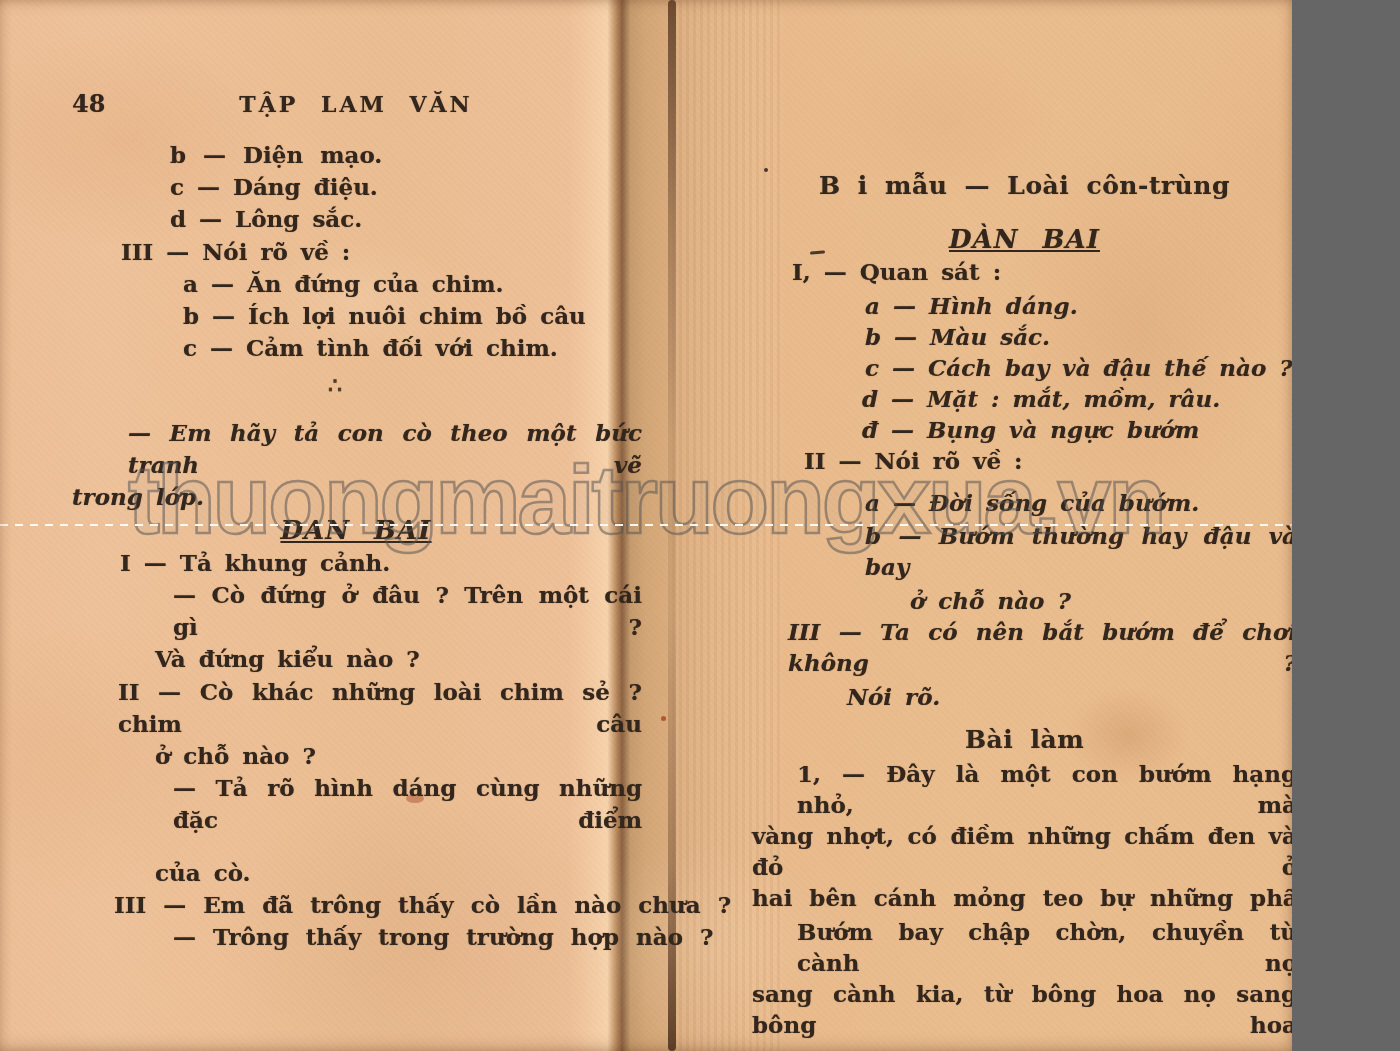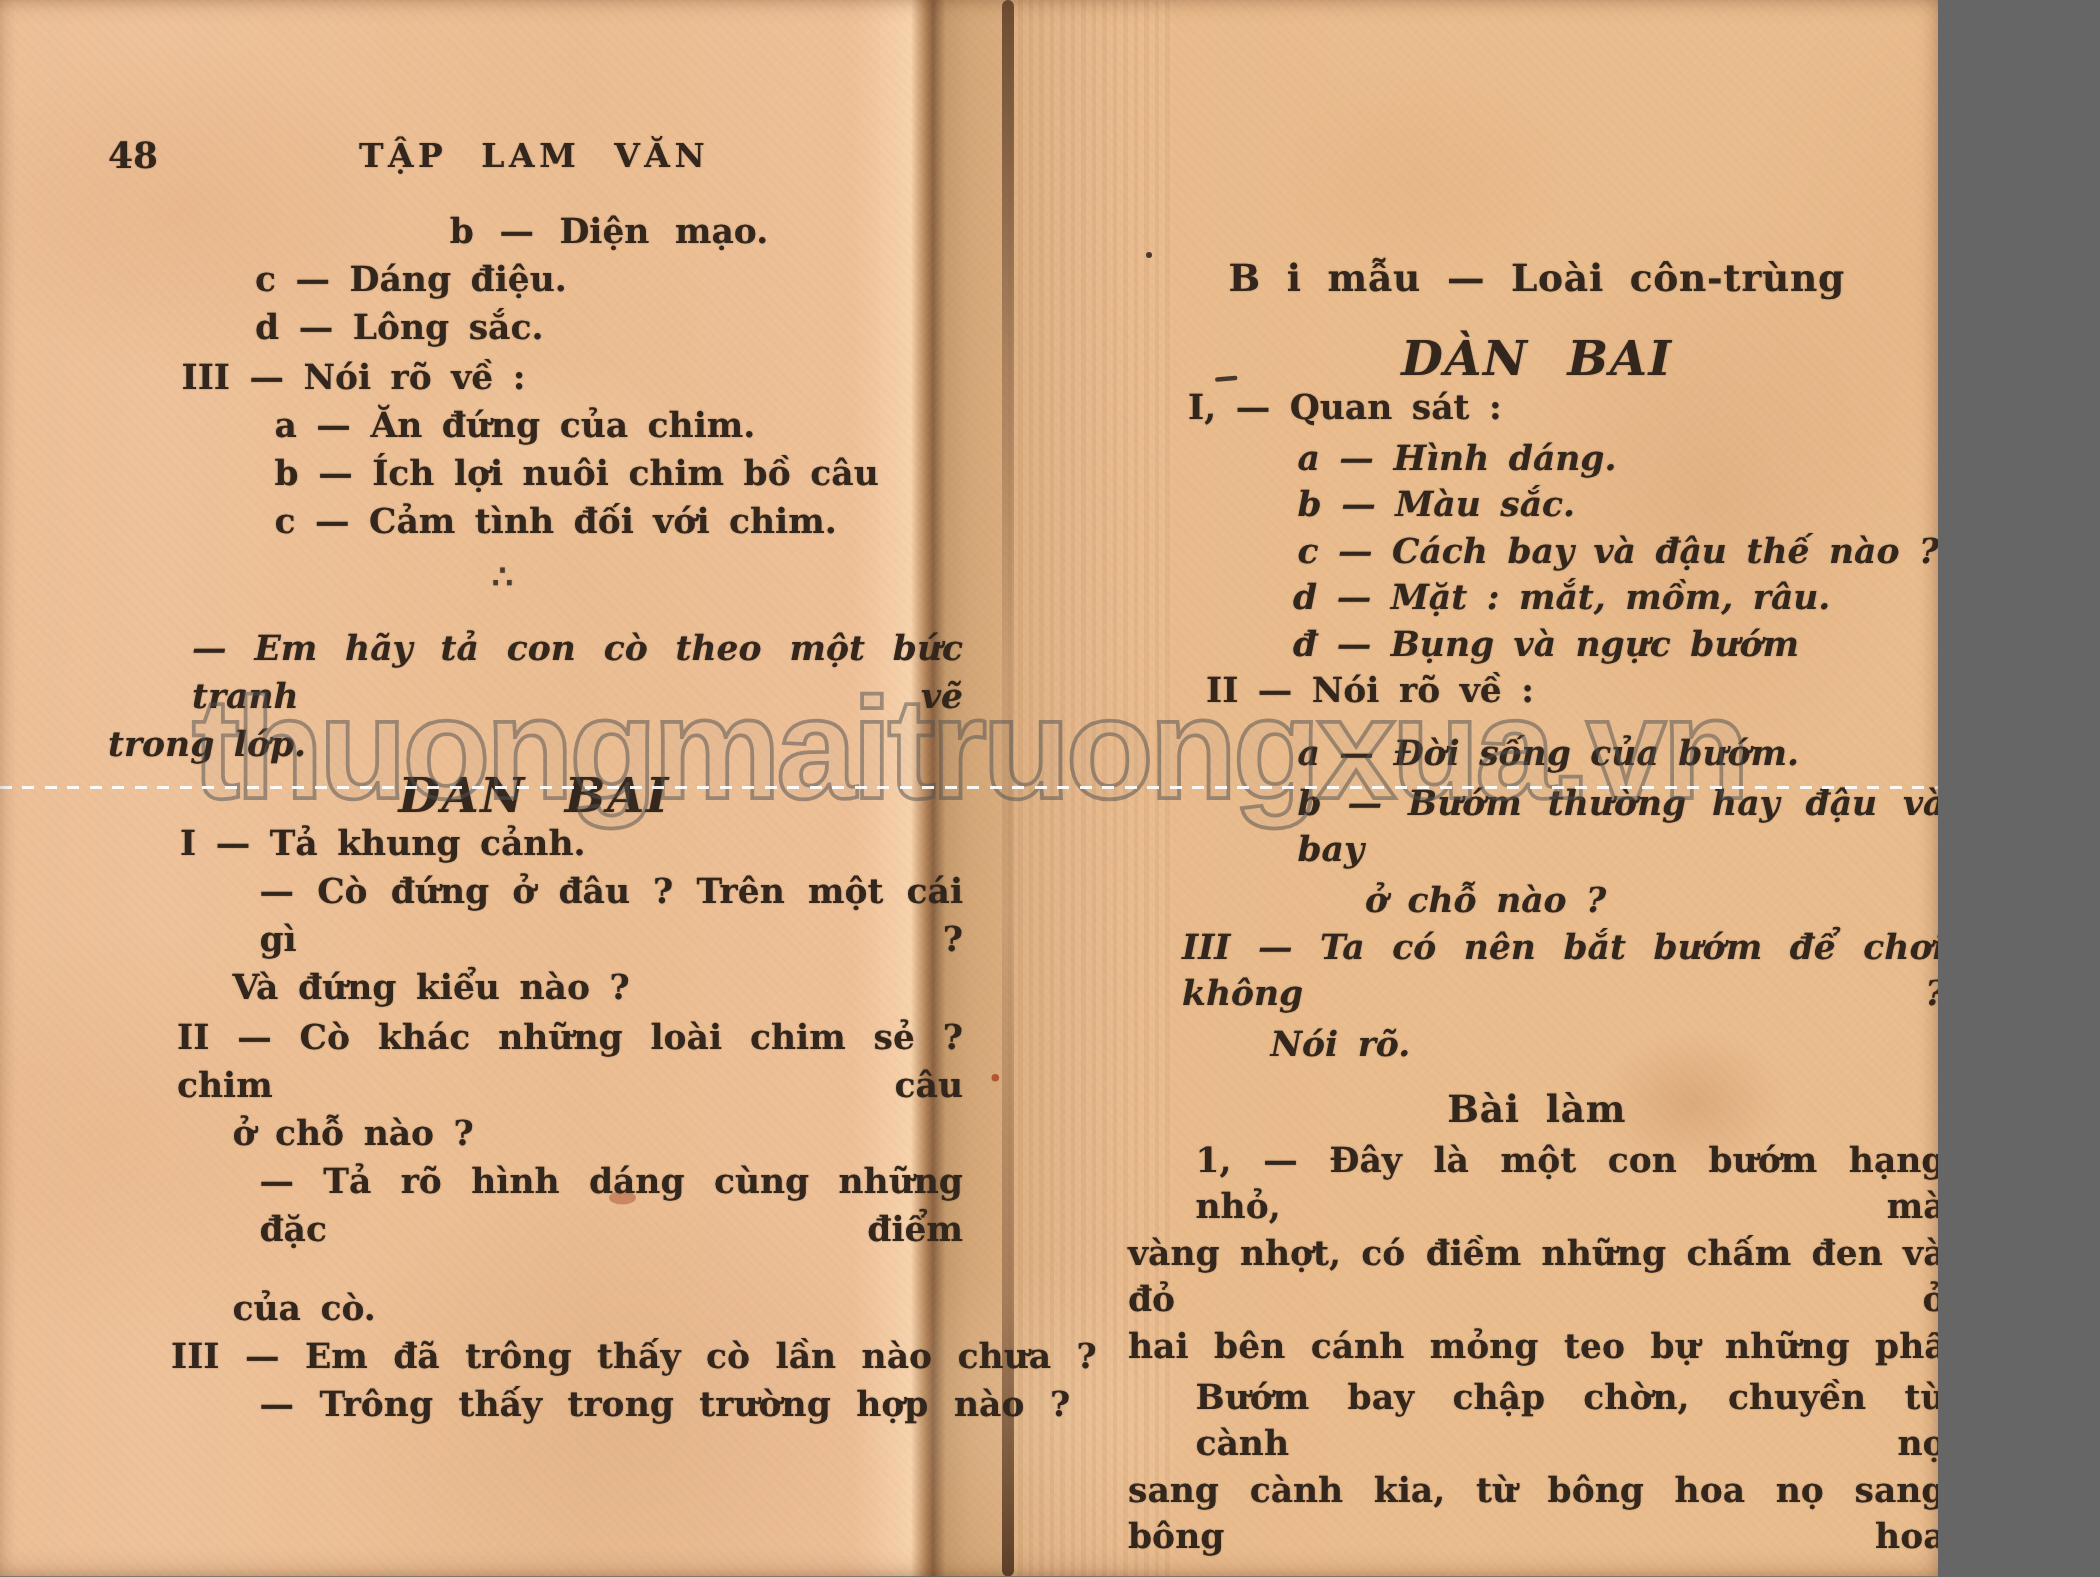--- a/index.html
+++ b/index.html
@@ -73,21 +73,21 @@
     font-size:23px;line-height:32px;
     word-spacing:5px;
     text-shadow:0 0 1px rgba(51,38,28,.55);
     white-space:nowrap;
   }
   .right-col .line{line-height:31px;}
   .line.it{font-style:italic;}
   .line.just{white-space:normal;text-align:justify;text-align-last:justify;}
   .line.wsp{word-spacing:9px;}
   .line.center{text-align:center;margin-left:0 !important;text-align-last:center;}
-  .line.head-it{font-style:italic;font-size:32px;line-height:34px;letter-spacing:1px;word-spacing:14px;}
+  .line.head-it{font-style:italic;font-size:26px;line-height:34px;letter-spacing:1px;word-spacing:14px;text-decoration:underline;}
   .line.head-b{font-size:25px;line-height:36px;letter-spacing:.5px;word-spacing:8px;}
   .line.sep{font-size:22px;line-height:40px;letter-spacing:2px;opacity:.85;}
   .header-row{position:relative;height:32px;}
   .pageno{
     position:absolute;left:2px;top:0;
     font-weight:700;font-size:24px;line-height:32px;
     text-shadow:0 0 1px rgba(51,38,28,.55);
   }
   .runhead{
     display:block;text-align:center;
@@ -130,21 +130,21 @@
   <div class="speck s3"></div>
   <div class="speck s4"></div>
   <div class="speck s5"></div>
 
   <div class="col left-col" style="left:70px;top:88px;width:572px;">
     <div class="header-row">
       <span class="pageno">48</span>
       <span class="runhead">TẬP LAM VĂN</span>
     </div>
     <div id="left-lines">
-        <div class="line wsp" style="margin-left: 100px; margin-top: 19px; text-align: center;">b — Diện mạo.</div>
+        <div class="line wsp" style="margin-left: 100px; margin-top: 19px;">b — Diện mạo.</div>
         <div class="line " style="margin-left: 100px;">c — Dáng điệu.</div>
         <div class="line " style="margin-left: 100px;">d — Lông sắc.</div>
         <div class="line " style="margin-left: 51px; margin-top: 1px;">III — Nói rõ về :</div>
         <div class="line " style="margin-left: 113px;">a — Ăn đứng của chim.</div>
         <div class="line " style="margin-left: 113px;">b — Ích lợi nuôi chim bồ câu</div>
         <div class="line " style="margin-left: 113px;">c — Cảm tình đối với chim.</div>
         <div class="line sep" style="margin-left: 258px; margin-top: 1px;">∴</div>
         <div class="line it just" style="margin-left: 58px; margin-top: 12px;">— Em hãy tả con cò theo một bức tranh vẽ</div>
         <div class="line it" style="margin-left: 2px;">trong lớp.</div>
         <div class="line center head-it">DAN BAI</div>

